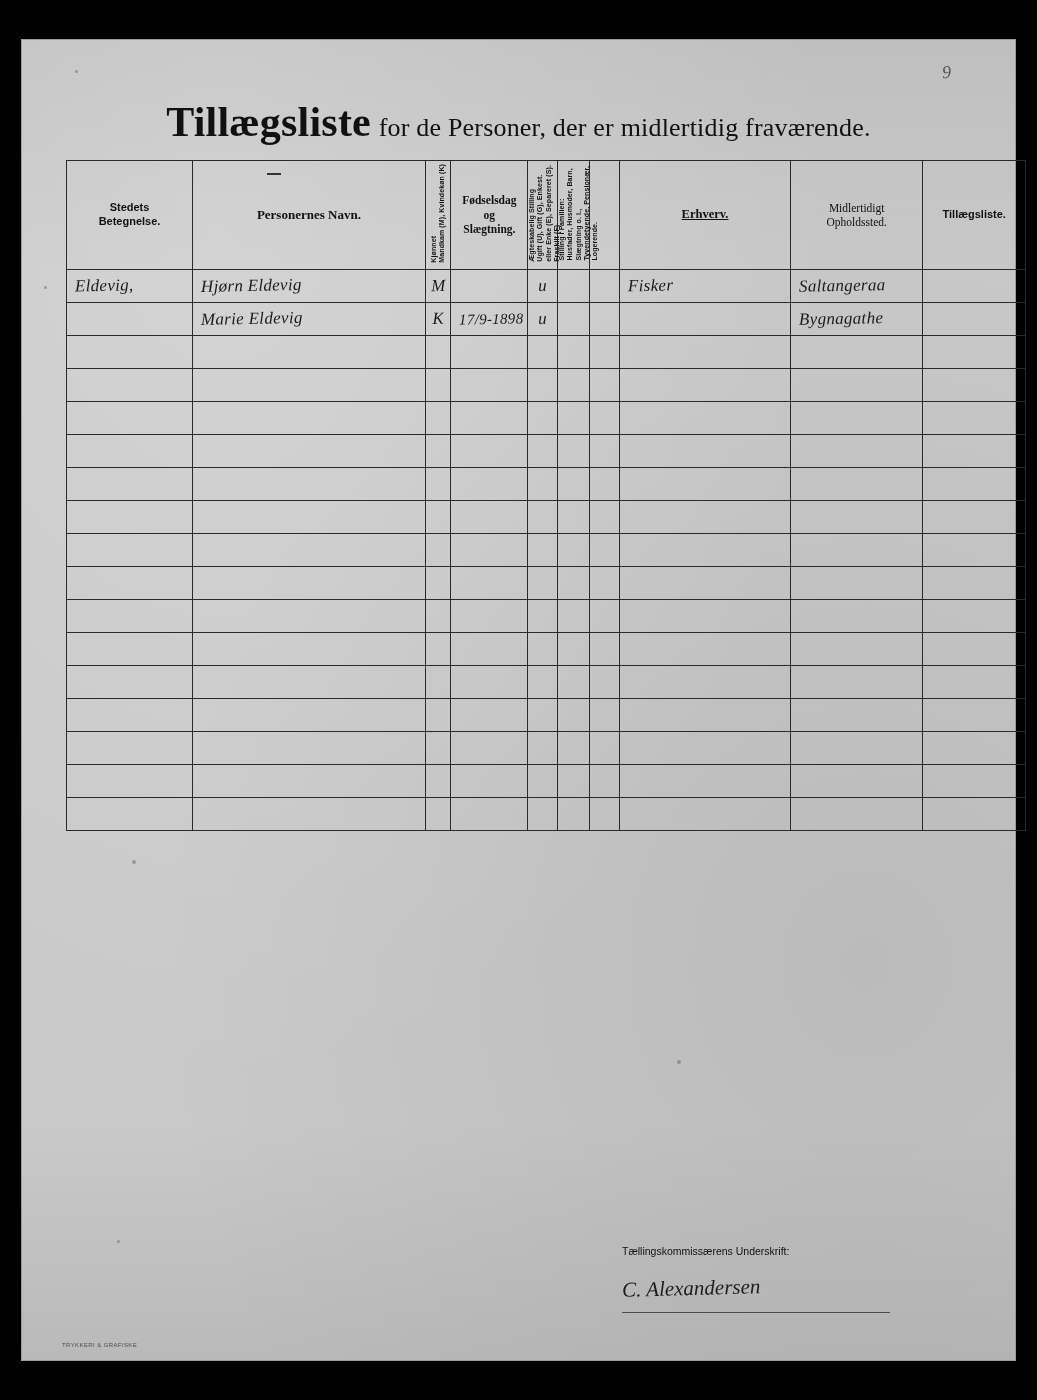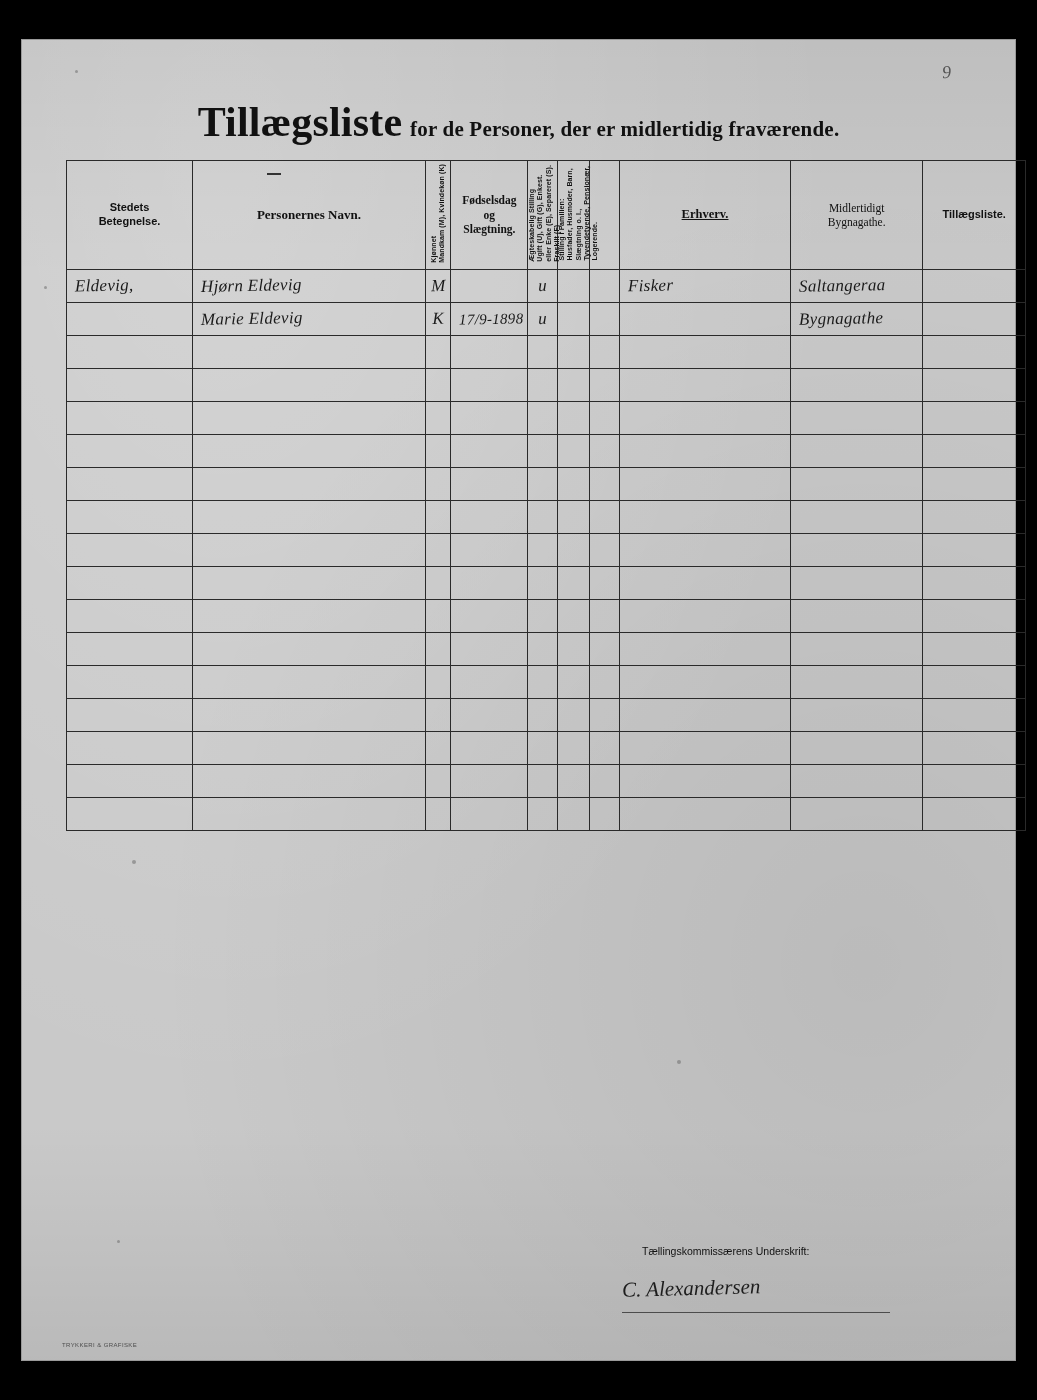--- a/index.html
+++ b/index.html
@@ -41,22 +41,22 @@
     font-size: 30px;
     letter-spacing: 0.2px;
     color: #111;
     white-space: nowrap;
   }
   #title .strong {
     font-weight: bold;
     font-size: 42px;
   }
   #title .normal {
-    font-weight: bold;
-    font-size: 21px;
+    font-weight: normal;
+    font-size: 26px;
   }
   
   #tbl {
     position: absolute;
     left: 44px;
     top: 120px;
     width: 960px;
     border-collapse: collapse;
     table-layout: fixed;
   }
@@ -130,21 +130,21 @@
   #dash {
     position: absolute;
     left: 245px;
     top: 133px;
     width: 14px;
     height: 2px;
     background: #333;
   }
   #signature-label {
     position: absolute;
-    left: 620px;
+    left: 600px;
     top: 1205px;
     font-family: "Liberation Sans", sans-serif;
     font-size: 10.5px;
     color: #111;
   }
   #signature {
     position: absolute;
     left: 600px;
     top: 1236px;
     font-family: "Liberation Serif", serif;
@@ -248,21 +248,21 @@
 Logerende.</span>
         </th>
         <th>
           <span class="vert small"></span>
         </th>
         <th class="serif">
           <span style="font-weight:bold;font-size:12.5px;text-decoration:underline;">Erhverv.</span>
         </th>
         <th class="serif">
           <span style="white-space:pre-line;font-size:11.5px;">Midlertidigt
-Bygnagathe.</span>
+Opholdssted.</span>
         </th>
         <th>
           <span style="font-size:11px;">Tillægsliste.</span>
         </th>
       </tr>
     </thead>
     <tbody id="tbody">
         <tr>
           <td><span class="hand">Eldevig,</span></td>
           <td><span class="hand">Hjørn Eldevig</span></td>

